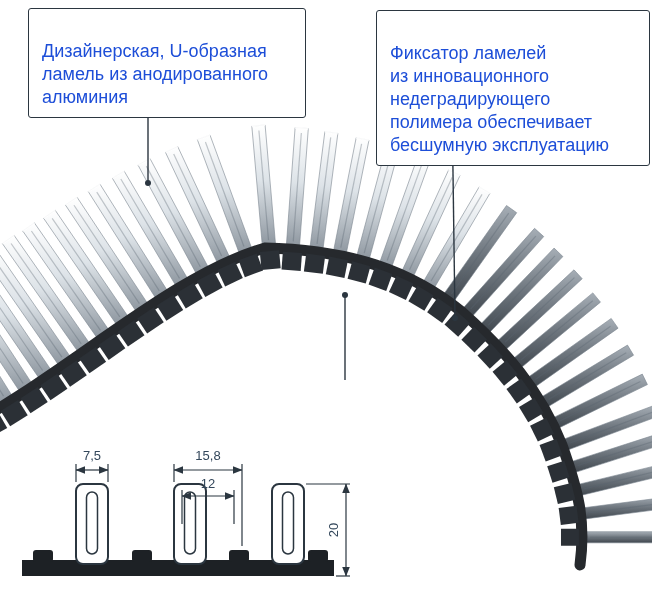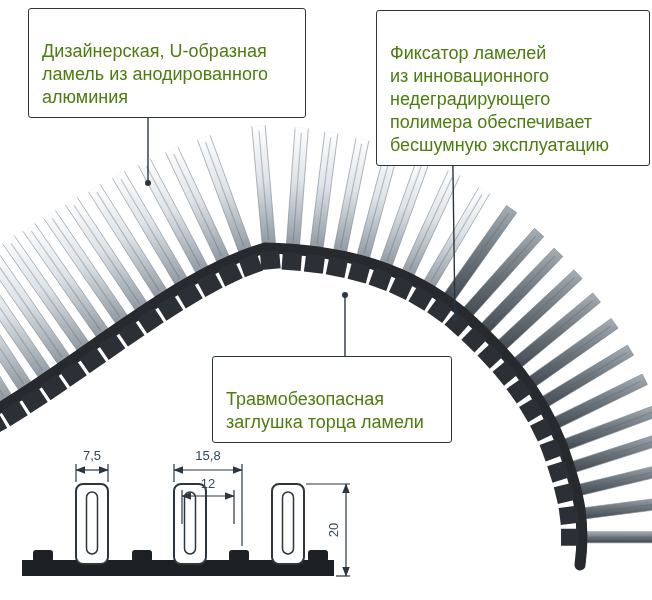--- a/index.html
+++ b/index.html
@@ -1,20 +1,20 @@
 <!DOCTYPE html>
 <html><head>
 <meta charset="utf-8">
 <style>
   html,body{margin:0;padding:0;background:#fff;}
   .stage{position:relative;width:652px;height:600px;background:#ffffff;overflow:hidden;
          font-family:"Liberation Sans",sans-serif;}
   .stage > svg{position:absolute;left:0;top:0;}
   .callout{position:absolute;background:#ffffff;border:1.5px solid #2b3640;border-radius:3px;
-           padding:8px 13px;font-size:18px;line-height:1.28;color:#4d7c0f;white-space:pre-line;}
+           padding:8px 13px;font-size:18px;line-height:1.28;color:#1d4ed8;white-space:pre-line;}
   #callout-1{left:28px;top:8px;width:250px;}
   #callout-2{left:376px;top:10px;width:246px;}
   #callout-3{left:212px;top:356px;width:212px;}
   text{font-family:"Liberation Sans",sans-serif;}
 </style>
 </head>
 <body>
 
 <div class="stage">
 
@@ -238,17 +238,13 @@
 ламель из анодированного
 алюминия</span>
   </div>
   <div class="callout" id="callout-2">
     <span>Фиксатор ламелей
 из инновационного
 недеградирующего
 полимера обеспечивает
 бесшумную эксплуатацию</span>
   </div>
-  <div class="callout" id="callout-3">
-    <span>Травмобезопасная
-заглушка торца ламели</span>
-  </div>
 </div>
 
 </body></html>

